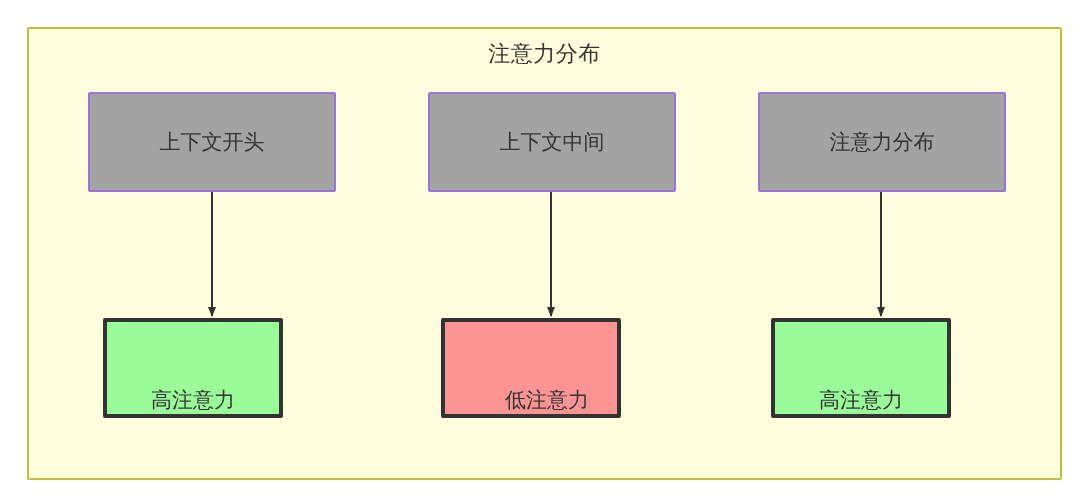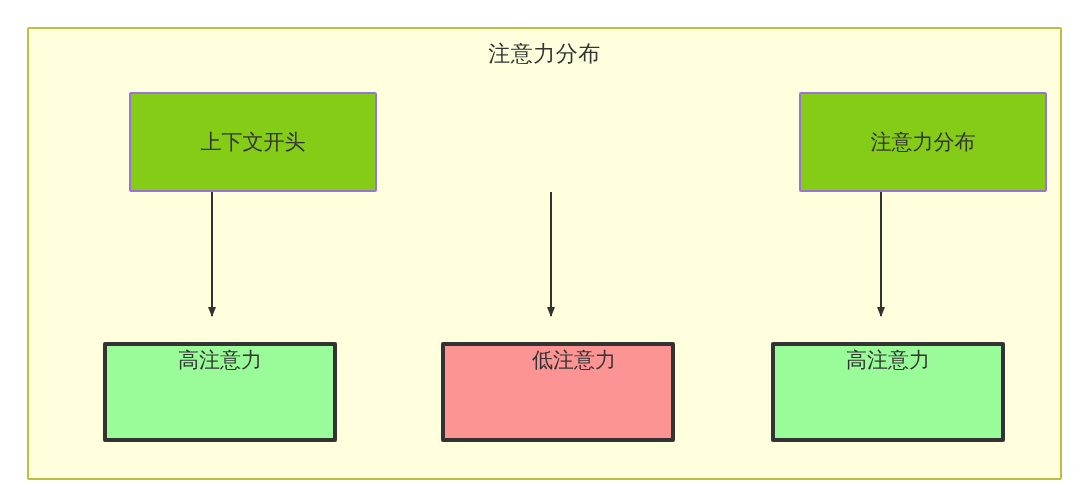--- a/index.html
+++ b/index.html
@@ -41,48 +41,46 @@
     color: #333333;
     line-height: 26px;
     letter-spacing: 0.5px;
   }
   
   .node-top {
     position: absolute;
     box-sizing: border-box;
     width: 248px;
     height: 100px;
-    background: #84cc16;
+    background: #a3a3a3;
     border: 2px solid #9a72d9;
     border-radius: 2px;
     display: flex;
     align-items: center;
     justify-content: center;
     font-size: 21px;
     color: #333333;
-    margin-left: 41px;
   }
   .top-1 { left: 88px;  top: 92px; }
   .top-2 { left: 428px; top: 92px; }
   .top-3 { left: 758px; top: 92px; }
 
   
   .node-bottom {
     position: absolute;
     box-sizing: border-box;
-    width: 234px;
+    width: 180px;
     height: 100px;
     border: 4px solid #333333;
     border-radius: 2px;
     display: flex;
-    align-items: flex-start;
+    align-items: flex-end;
     justify-content: center;
     font-size: 21px;
     color: #333333;
-    margin-top: 24px;
   }
   .bot-1 { left: 103px; top: 318px; background: #99fc99; }
   .bot-2 { left: 441px; top: 318px; background: #fc9494; padding-left: 32px; }
   .bot-3 { left: 771px; top: 318px; background: #99fc99; }
 
   
   .edges {
     position: absolute;
     left: 0;
     top: 0;
@@ -107,20 +105,23 @@
       </marker>
     </defs>
     <line x1="212" y1="192" x2="212" y2="316" stroke="#333333" stroke-width="2" marker-end="url(#arrowhead)"></line>
     <line x1="551" y1="192" x2="551" y2="316" stroke="#333333" stroke-width="2" marker-end="url(#arrowhead)"></line>
     <line x1="881" y1="192" x2="881" y2="316" stroke="#333333" stroke-width="2" marker-end="url(#arrowhead)"></line>
   </svg>
 
   <div class="node-top top-1">
     <span>上下文开头</span>
   </div>
+  <div class="node-top top-2">
+    <span>上下文中间</span>
+  </div>
   <div class="node-top top-3">
     <span>注意力分布</span>
   </div>
 
   <div class="node-bottom bot-1">
     <span>高注意力</span>
   </div>
   <div class="node-bottom bot-2">
     <span>低注意力</span>
   </div>

